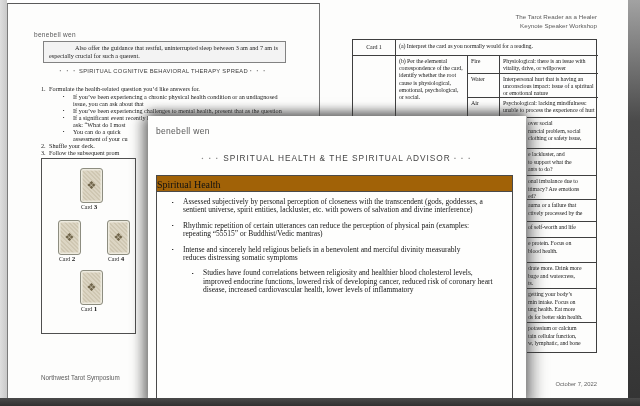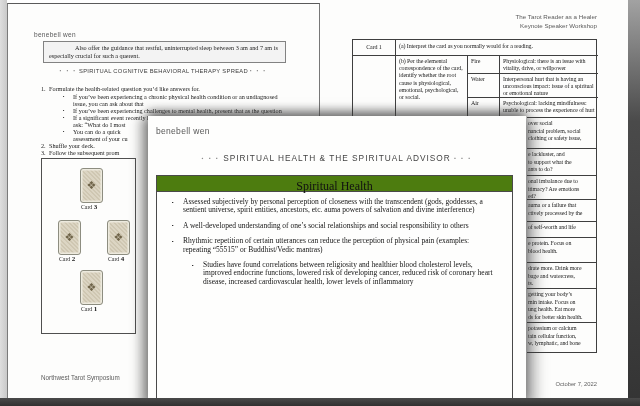--- a/index.html
+++ b/index.html
@@ -61,22 +61,22 @@
   .rp-footer { position:absolute; right:31px; top:381px; font-family:"Liberation Sans",sans-serif;
                font-size:5.8px; color:#5f5f5f; }
 
   
   .page-front { left:148px; top:116px; width:378px; height:290px; z-index:10; background:#fefefd;
                 box-shadow:0 -6px 9px rgba(60,60,60,.55), -8px 2px 10px rgba(60,60,60,.42), 9px 3px 13px rgba(60,60,60,.42); }
   .page-front .pg-header { left:8px; top:10px; font-size:8.5px; }
   .fp-title { position:absolute; left:0; top:37px; width:100%; text-align:center;
               font-family:"Liberation Sans",sans-serif; font-size:8.3px; letter-spacing:1px; color:#434343; }
   .fp-title .sq { font-size:5px; top:-1.5px; }
-  .fp-box-head { position:absolute; left:8px; top:59px; width:357px; height:17px; background:#4d7c0f;
-                 border:1px solid #4a4a4a; text-align:center; font-size:12px; padding-top:3px; color:#111; }
+  .fp-box-head { position:absolute; left:8px; top:59px; width:357px; height:17px; background:#a16207;
+                 border:1px solid #4a4a4a; text-align:left; font-size:10px; padding-top:3px; color:#111; }
   .fp-box-body { position:absolute; left:8px; top:76px; width:357px; height:214px;
                  border-left:1px solid #4a4a4a; border-right:1px solid #4a4a4a;
                  padding:6px 6px 0 14px; overflow:hidden; }
   .bullet { position:relative; padding-left:12px; width:314px; font-size:7.5px; line-height:8.4px;
             margin-bottom:7px; color:#141414; }
   .bullet .mk2 { position:absolute; left:1px; top:.5px; font-size:4.8px; color:#222; }
   .bullet.sub { margin-left:20px; width:305px; margin-bottom:0; }
 
 </style>
 </head>
@@ -217,23 +217,23 @@
 
     <div class="fp-title">
       <span class="sq">▪ ▪ ▪</span>
       <span>SPIRITUAL HEALTH &amp; THE SPIRITUAL ADVISOR</span>
       <span class="sq">▪ ▪ ▪</span>
     </div>
 
     <div class="fp-box-head">Spiritual Health</div>
 
     <div class="fp-box-body">
-      <div class="bullet"><span class="mk2">▪</span><span>Assessed subjectively by personal perception of closeness with the transcendent (gods, goddesses, a sentient universe, spirit entities, ancestors, etc. auma powers of salvation and divine interference)</span></div>
-      <div class="bullet"><span class="mk2">▪</span><span>A well-developed understanding of one’s social relationships and social responsibility to others</span></div>
+      <div class="bullet"><span class="mk2">▪</span><span>Assessed subjectively by personal perception of closeness with the transcendent (gods, goddesses, a sentient universe, spirit entities, lackluster, etc. with powers of salvation and divine interference)</span></div>
       <div class="bullet"><span class="mk2">▪</span><span>Rhythmic repetition of certain utterances can reduce the perception of physical pain (examples: repeating “55515” or Buddhist/Vedic mantras)</span></div>
+      <div class="bullet"><span class="mk2">▪</span><span>Intense and sincerely held religious beliefs in a benevolent and merciful divinity measurably reduces distressing somatic symptoms</span></div>
       <div class="bullet sub"><span class="mk2">▪</span><span>Studies have found correlations between religiosity and healthier blood cholesterol levels, improved endocrine functions, lowered risk of developing cancer, reduced risk of coronary heart disease, increased cardiovascular health, lower levels of inflammatory</span></div>
     </div>
   </div>
 
   <div class="edge-left"></div>
   <div class="edge-right"></div>
   <div class="edge-bottom"></div>
 </div>
 
 </body></html>

